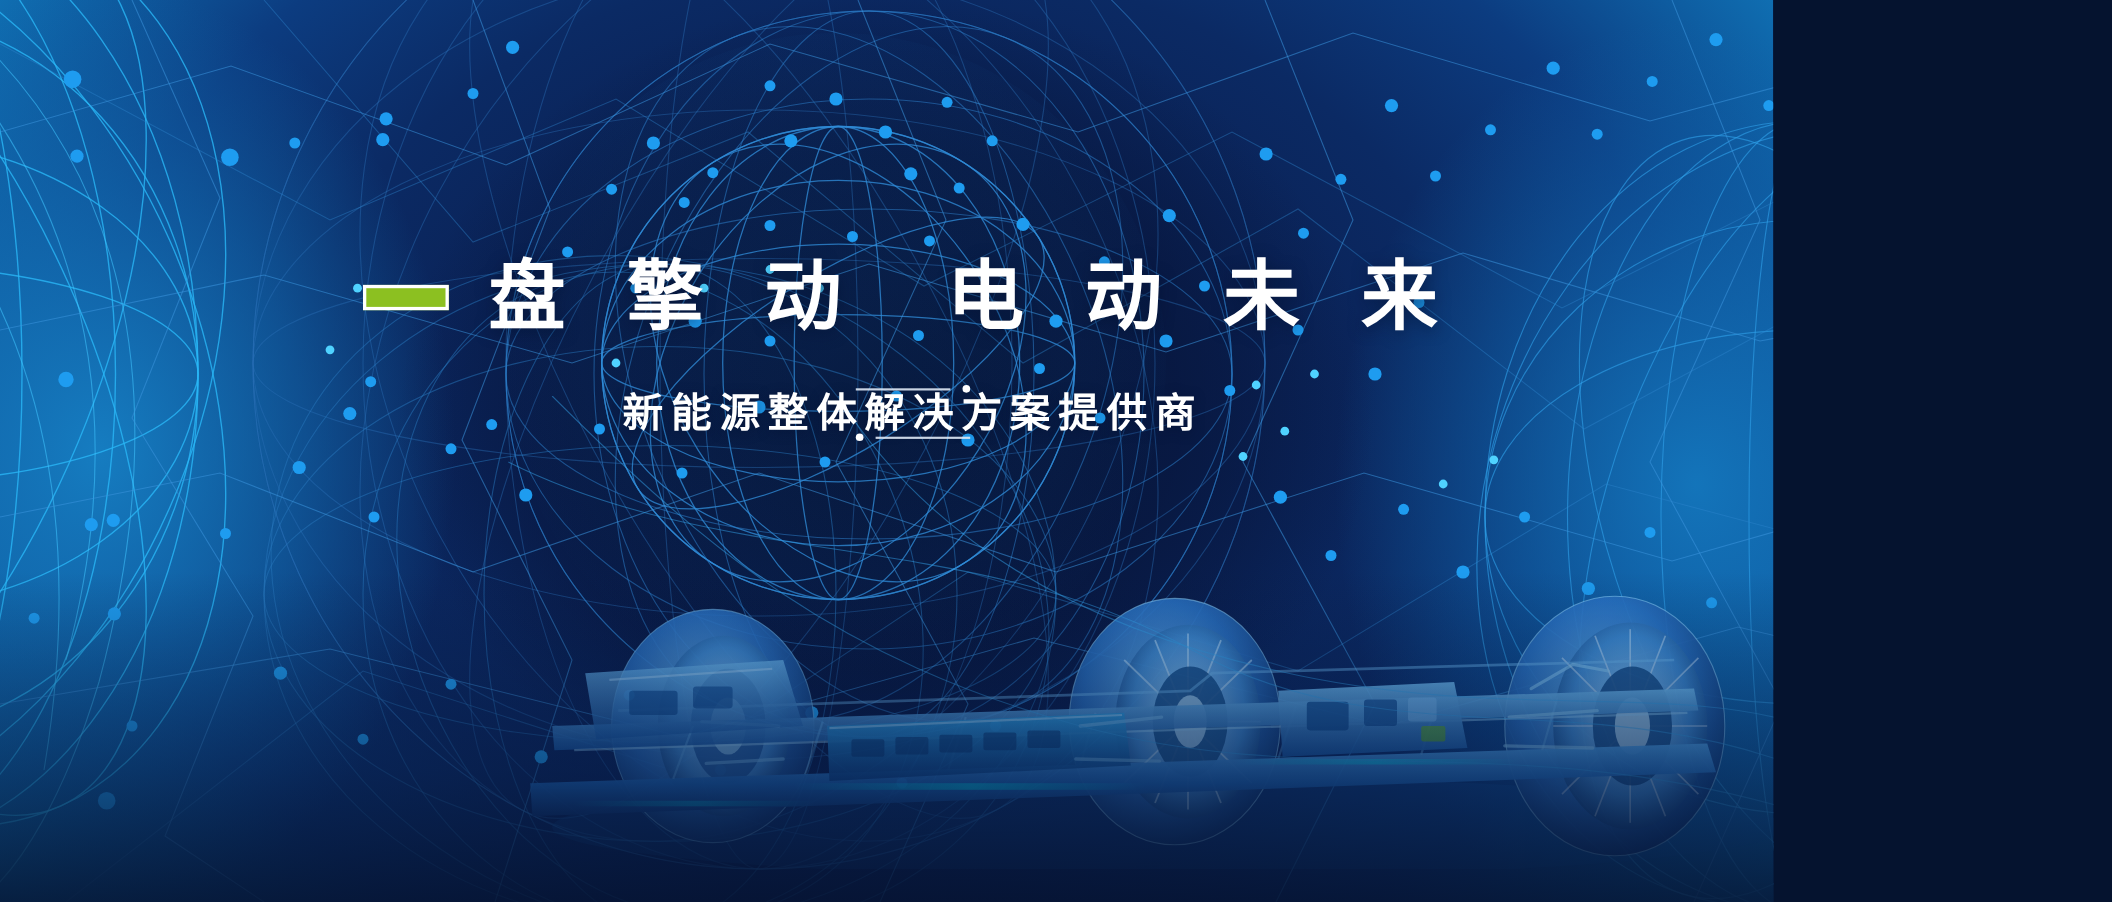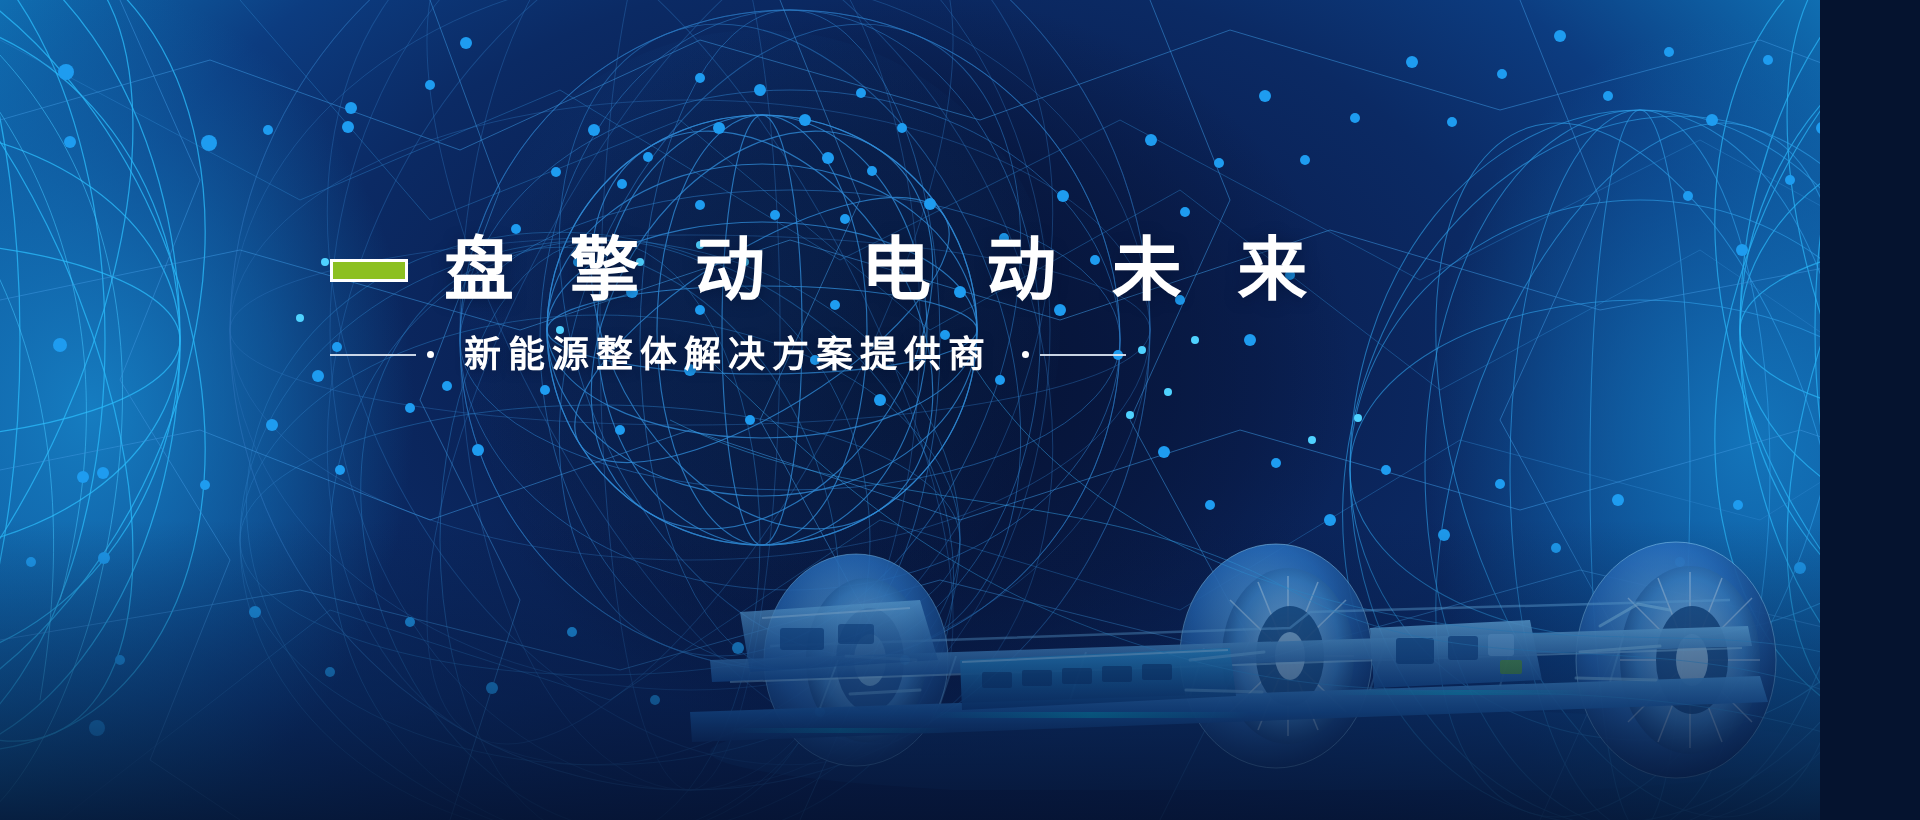--- a/index.html
+++ b/index.html
@@ -1,19 +1,19 @@
 <!DOCTYPE html>
 <html lang="zh-CN"><head>
 <meta charset="utf-8">
 <title>Hero Banner</title>
 <style>
   html,body{margin:0;padding:0;background:#05132f;}
   #stage{
     position:relative;
-    width:1820px;height:820px;
+    width:1612px;height:820px;
     overflow:hidden;
     font-family:"Liberation Sans","DejaVu Sans",sans-serif;
     background:#0a1f52;
     text-align:center;
   }
   .bg-base2{
     position:absolute;inset:0;
     background:
       radial-gradient(ellipse 60% 90% at 50% 46%,
           #0a1e4e 0%, #0a2053 32%, #0b2a64 56%, #0c3c80 75%, #0e5da1 90%, #1073b6 100%);
@@ -73,22 +73,23 @@
     font-weight:bold;
     line-height:1;
     letter-spacing:18px;
     white-space:nowrap;
     text-shadow:0 2px 14px rgba(4,16,48,.55);
   }
   .t-gap{display:inline-block;width:78px;}
 
   .sub-row{
     display:flex;align-items:center;
-    margin-top:28px;
+    margin-top:42px;
     margin-left:0px;
+    flex-direction:column;
   }
   .deco{display:flex;align-items:center;flex:none;}
   .deco .line{height:2px;background:#dfe9f5;opacity:.9;}
   .deco .dot{width:7px;height:7px;border-radius:50%;background:#ffffff;}
   .deco.left .line{width:86px;margin-right:11px;}
   .deco.right .line{width:86px;margin-left:11px;}
   .t-sub{
     color:#ffffff;
     font-size:37px;
     font-weight:bold;

